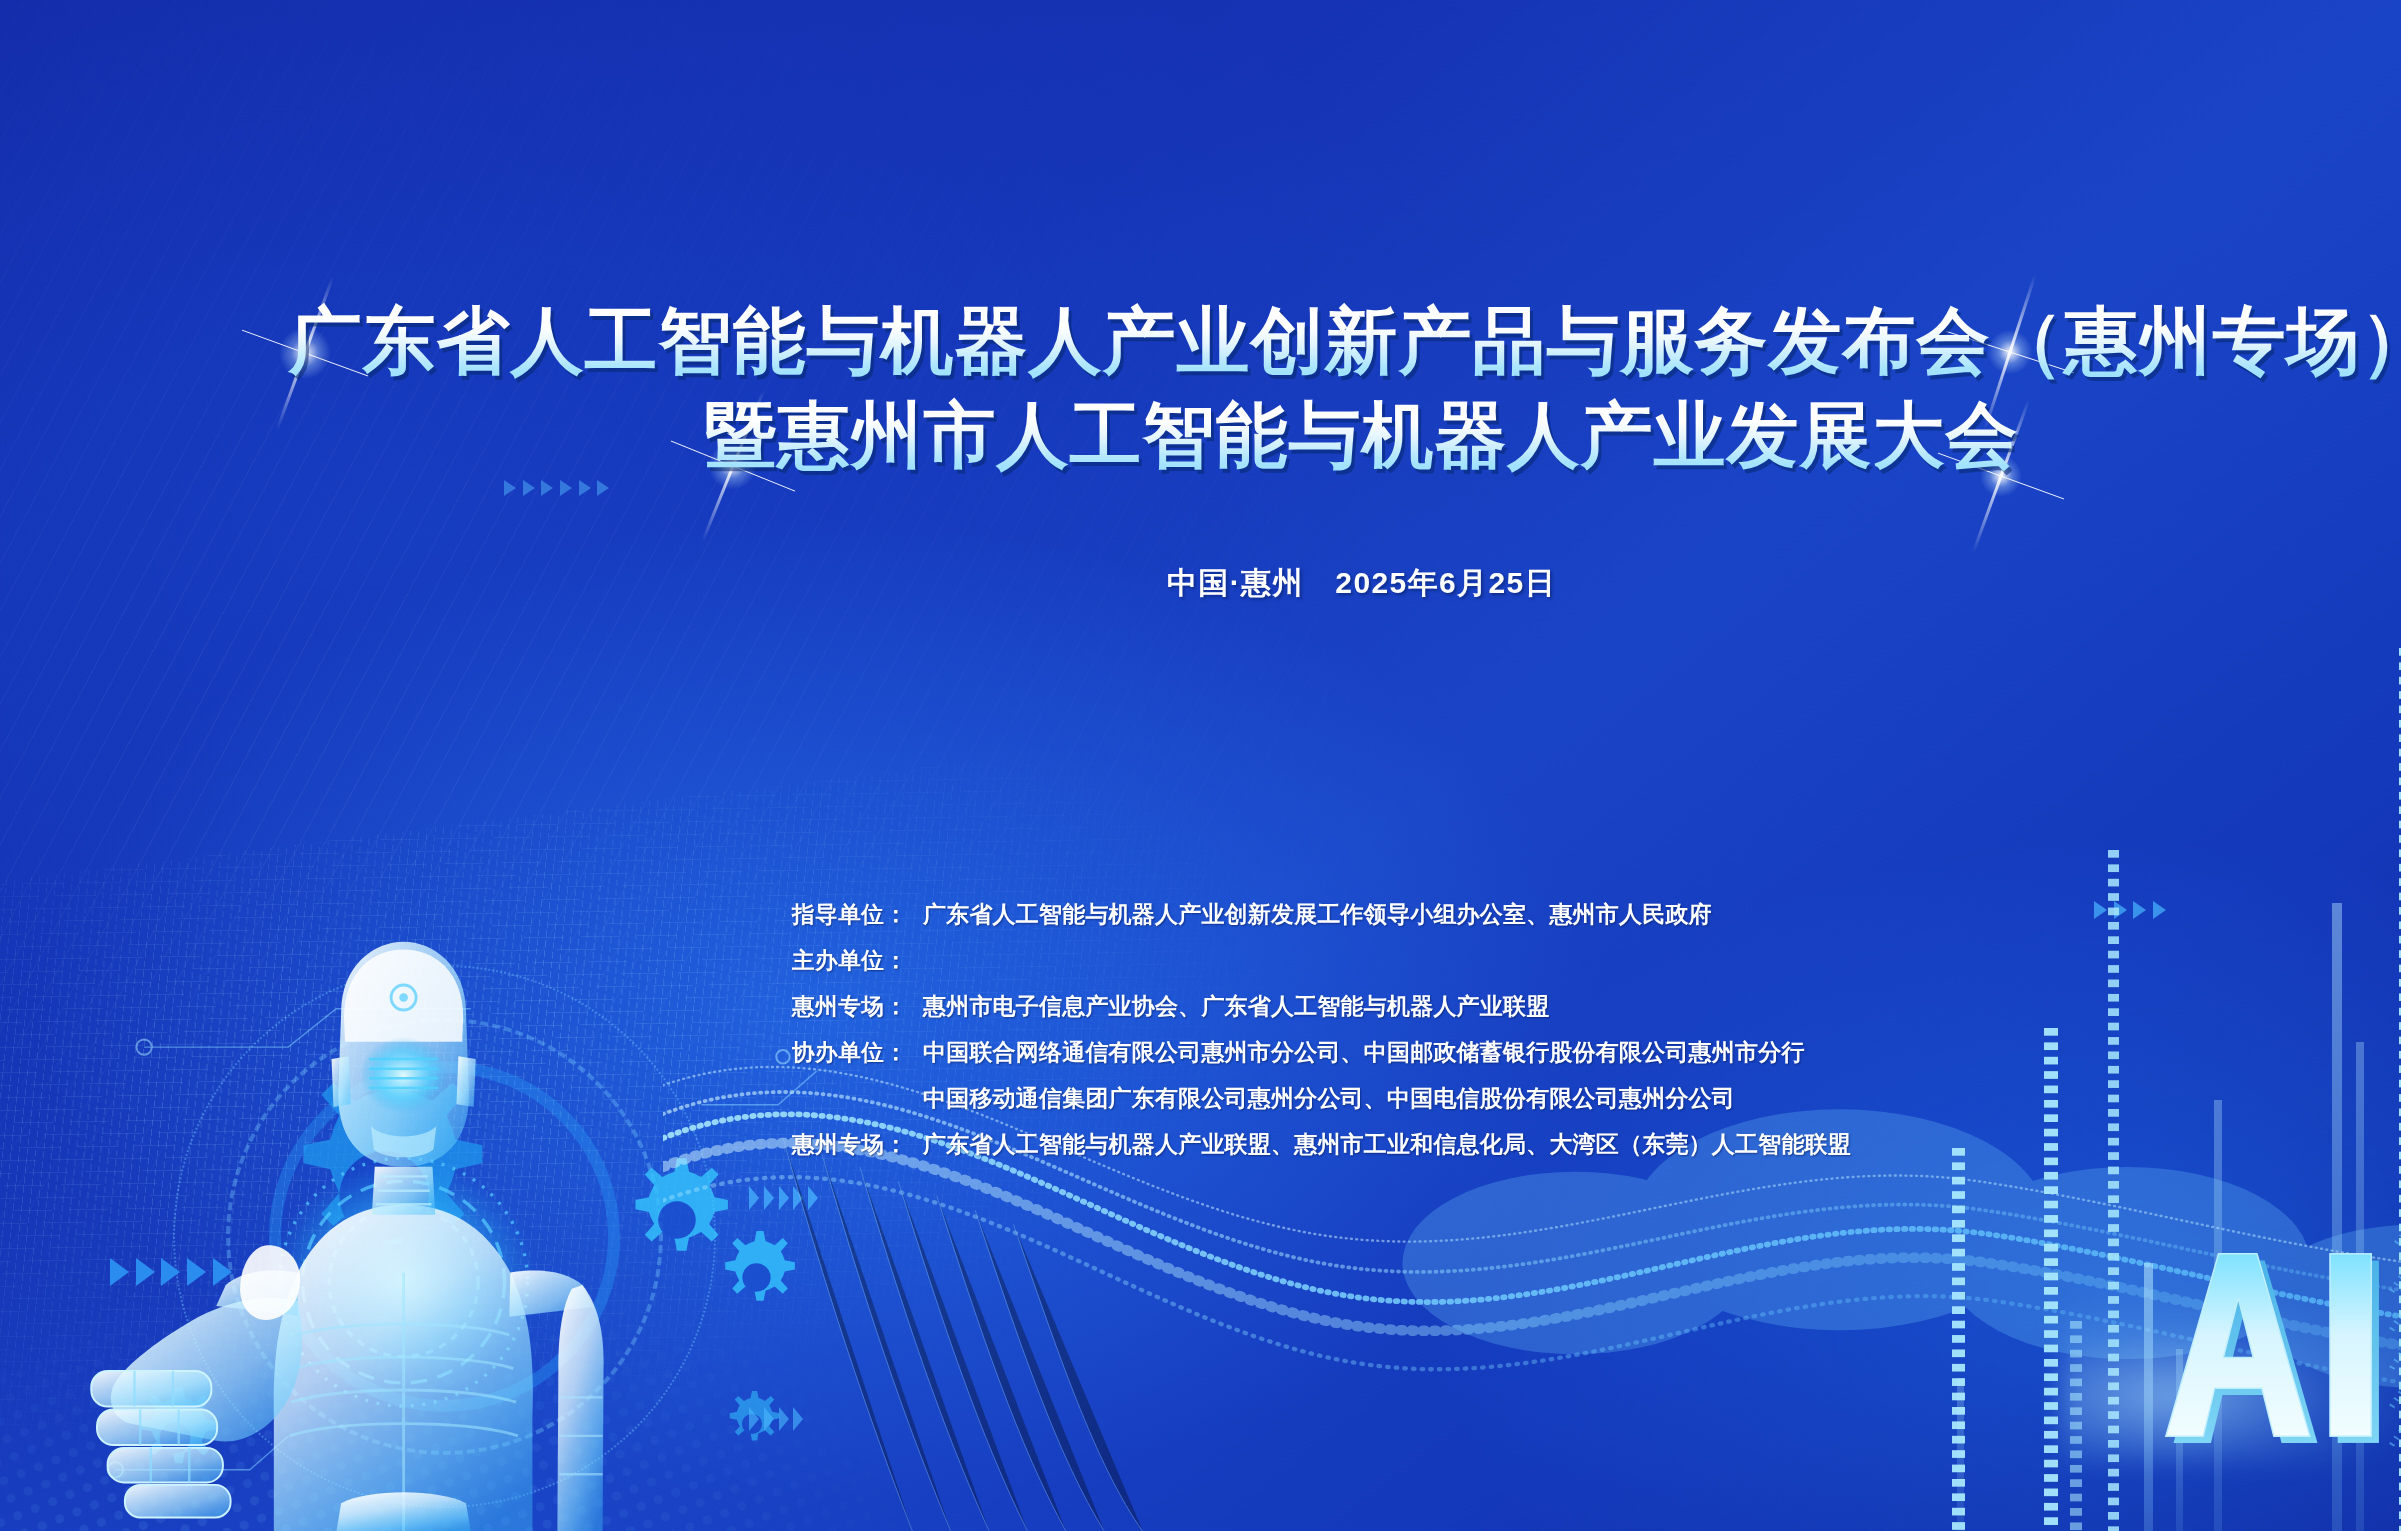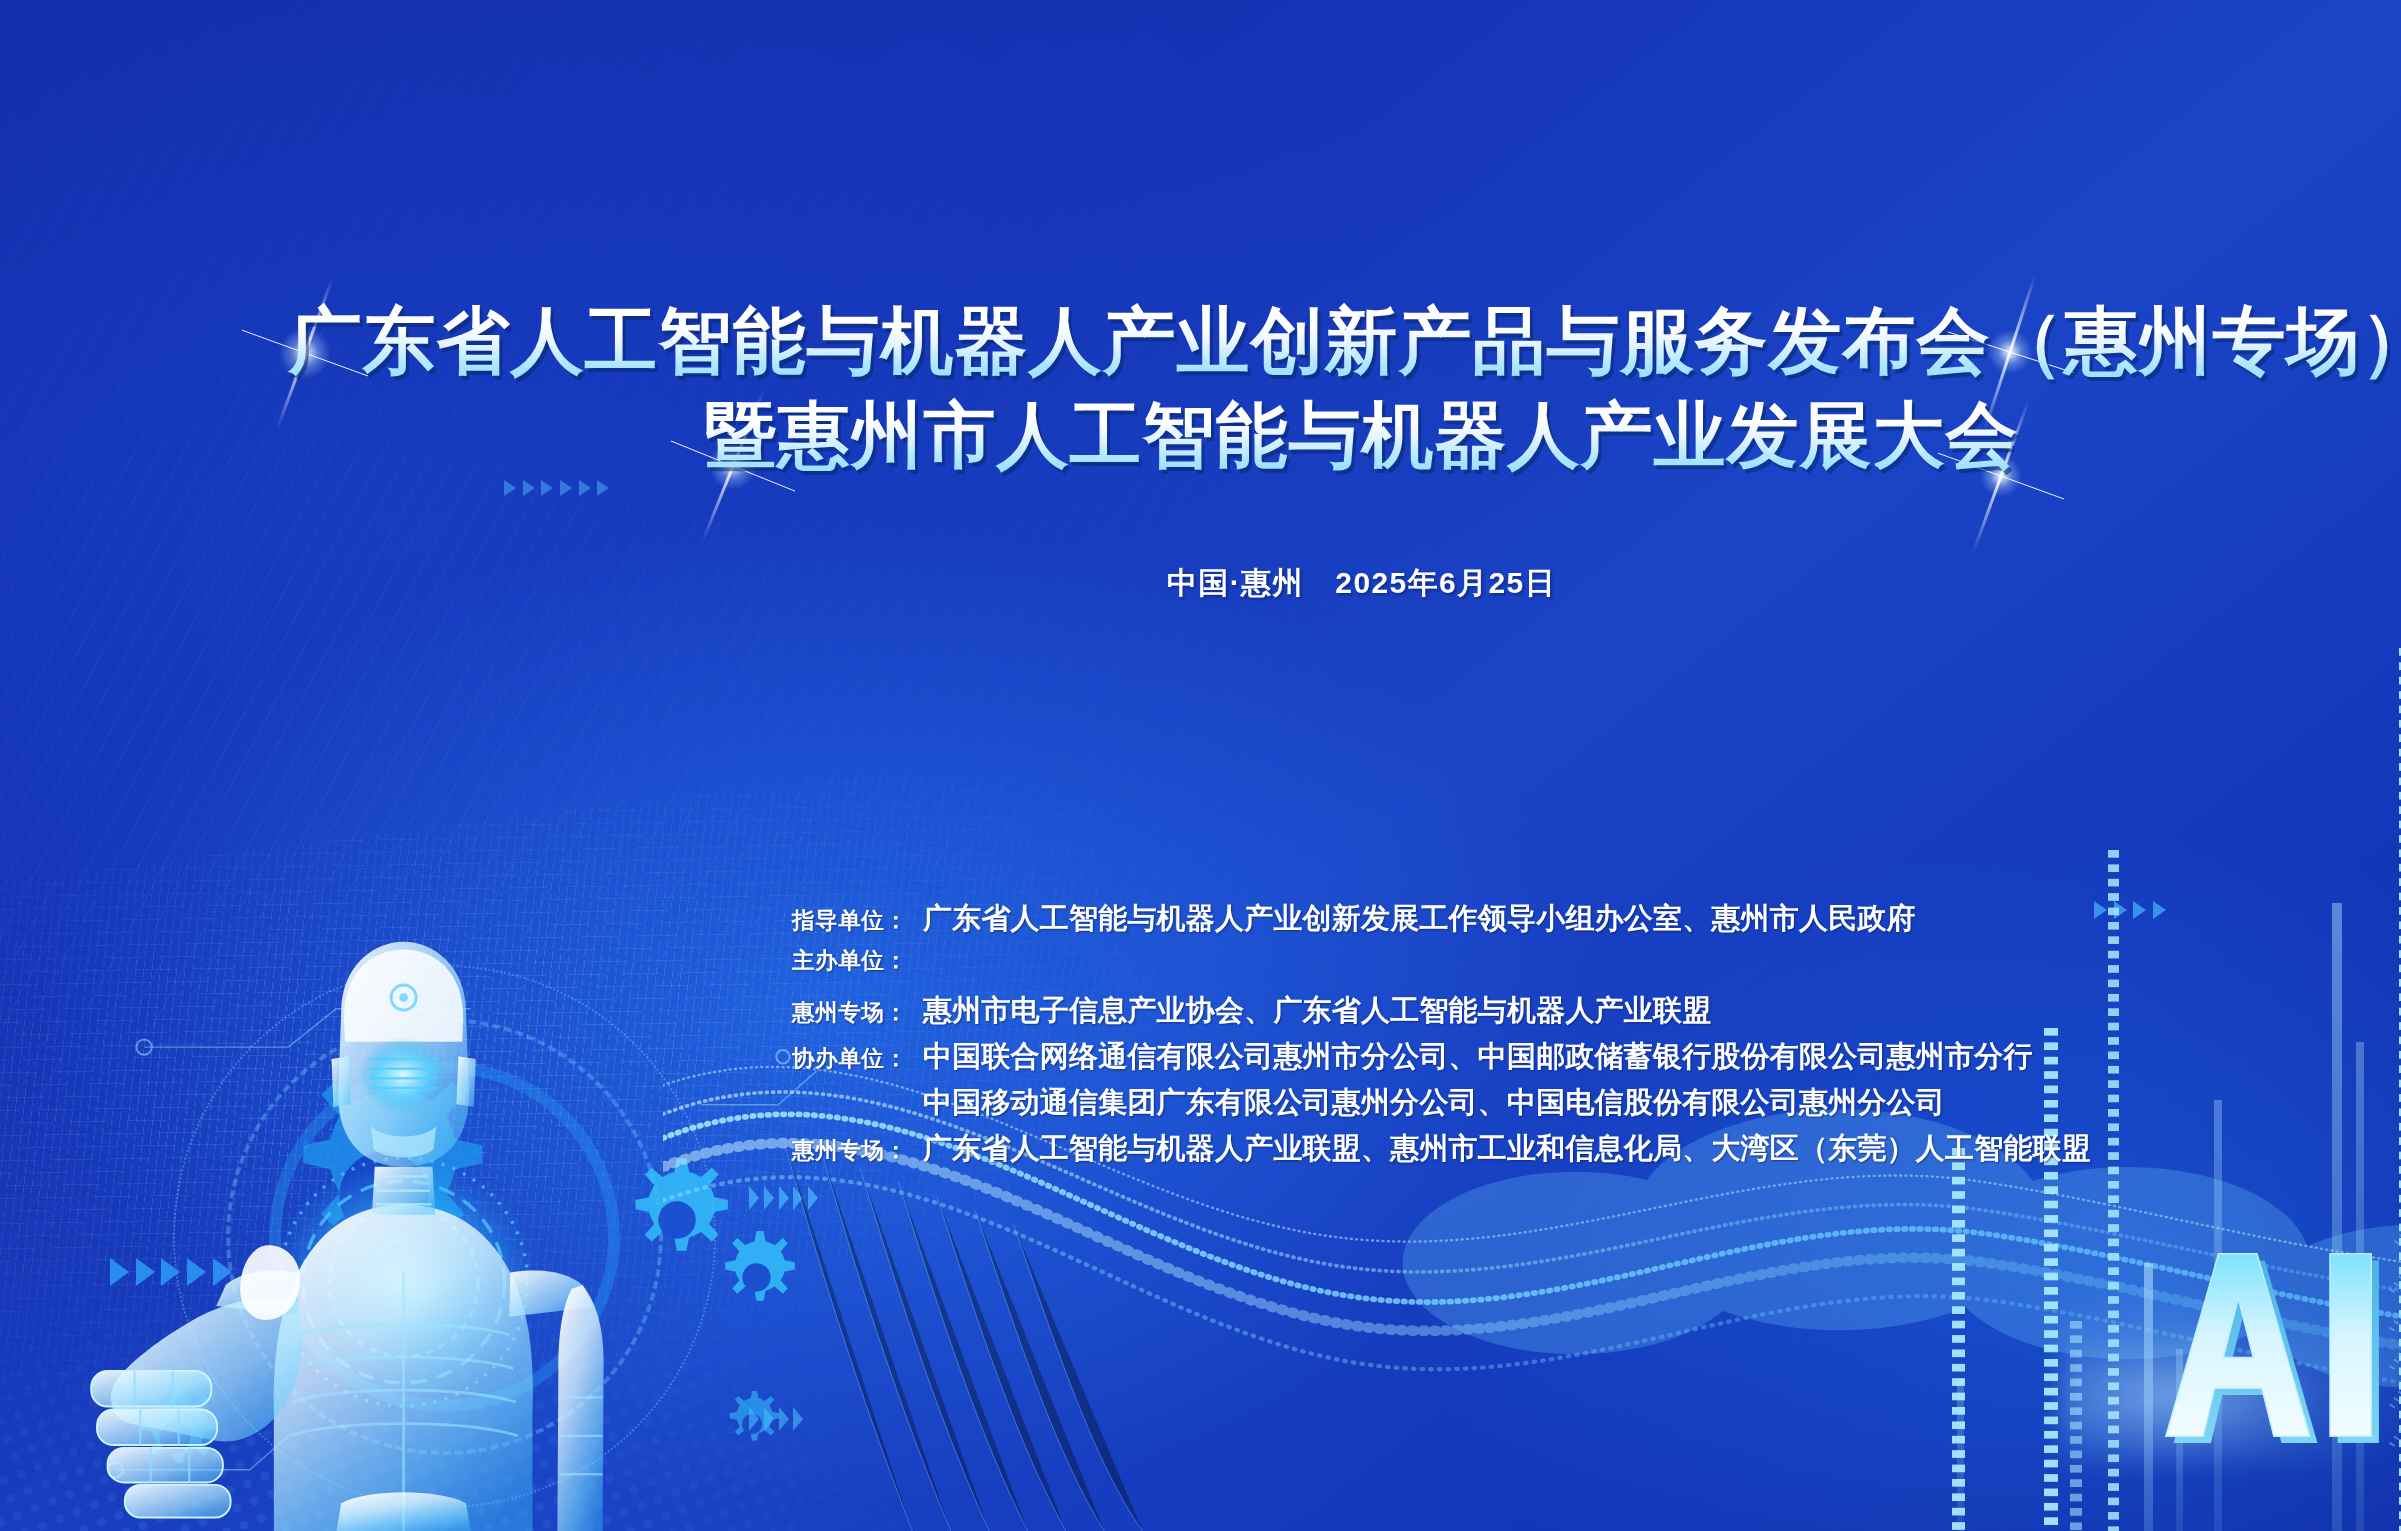--- a/index.html
+++ b/index.html
@@ -80,21 +80,21 @@
 
   
   .orgs{ position:absolute; left:792px; top:862px;margin-top:37px; }
   .org-row{ display:flex; align-items:baseline; height:46px; }
   .org-label{
     width:131px; flex:0 0 131px;
     font-size:22.6px; font-weight:bold; color:#ffffff; letter-spacing:0.5px;
     text-shadow:1px 1.4px 1.9px rgba(4,26,86,.55);
   }
   .org-value{
-    font-size:29px; font-weight:bold; color:#ffffff; letter-spacing:0.2px;
+    font-size:23px; font-weight:bold; color:#ffffff; letter-spacing:0.2px;
     white-space:nowrap; text-shadow:1px 1.4px 1.9px rgba(4,26,86,.55);
   }
 
   
   .robot{ position:absolute; left:72px; bottom:0; width:644px; height:596px; }
   .robot svg{ width:100%; height:100%; display:block; }
 
   
   .gear{ position:absolute; }
   .gear svg{ display:block; }

